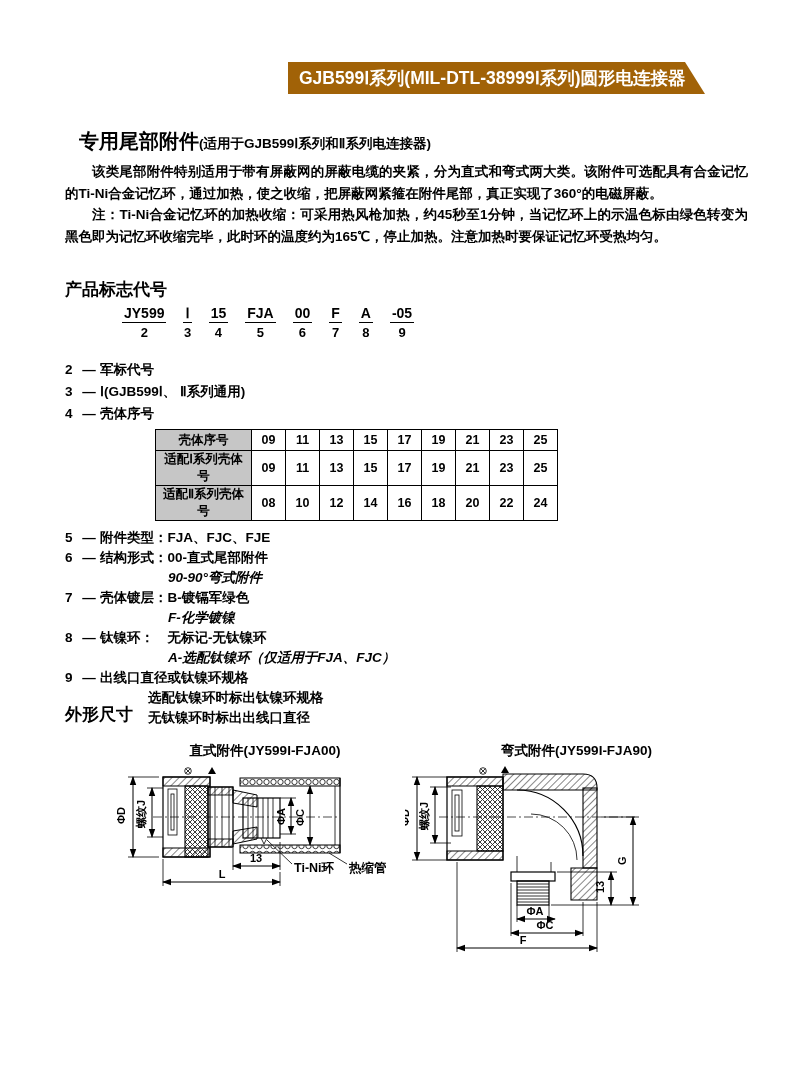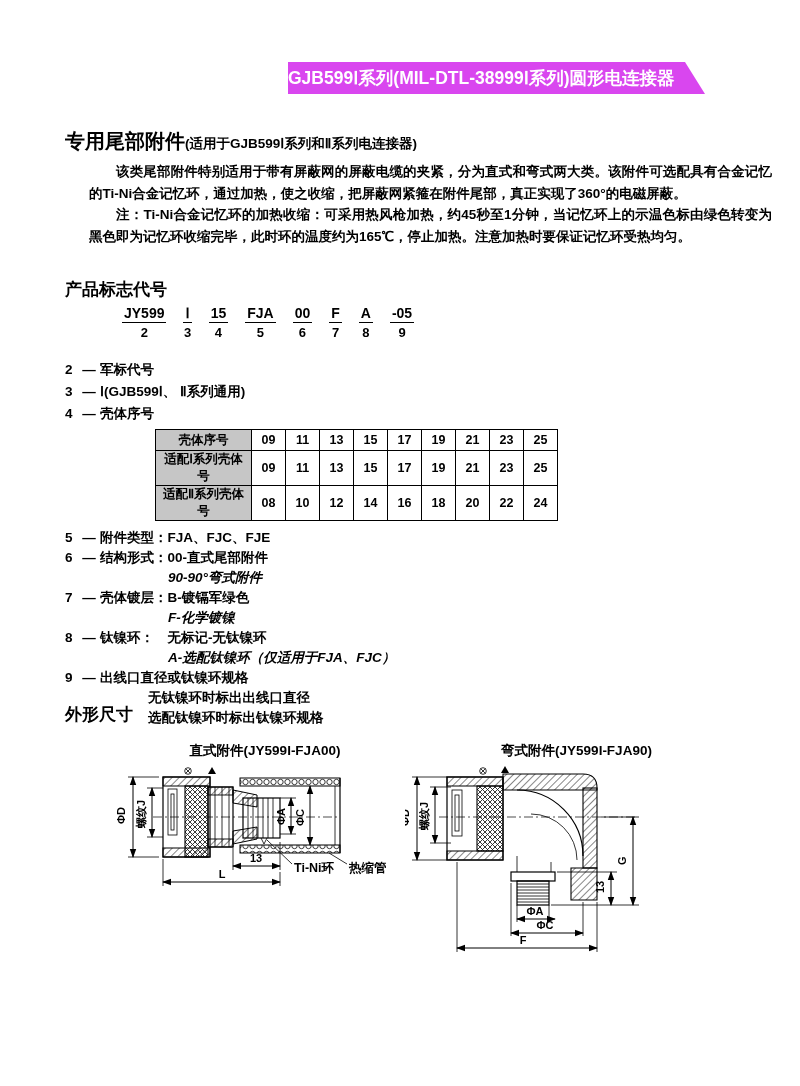--- a/index.html
+++ b/index.html
@@ -6,34 +6,33 @@
   body { background:#e8e8e8; }
   .page {
     position:relative; width:800px; height:1086px; margin:0 auto;
     background:#ffffff; color:#000;
     font-family:"Liberation Sans", sans-serif;
     overflow:hidden;
   }
   
   .banner {
     position:absolute; left:288px; top:62px; width:417px; height:32px;
-    background:#d946ef; color:#fff;
+    background:#a16207; color:#fff;
     clip-path:polygon(0 0, 397px 0, 417px 32px, 0 32px);
     font-size:17.5px; font-weight:bold; line-height:32px;
-    letter-spacing:0; white-space:nowrap;
-  }
-  
-  .sec1-title { position:absolute; left:65px; top:128px; white-space:nowrap; }
+    padding-left:11px; letter-spacing:0; white-space:nowrap;
+  }
+  
+  .sec1-title { position:absolute; left:79px; top:128px; white-space:nowrap; }
   .sec1-title .big { font-size:20px; font-weight:bold; }
   .sec1-title .small { font-size:13.5px; font-weight:bold; }
   .sec1-paras {
     position:absolute; left:65px; top:161px; width:683px;
     font-size:13.5px; font-weight:600; line-height:21.5px;
     text-align:justify;
-    margin-left:24px;
   }
   .sec1-paras p { text-indent:2em; }
   
   .code-title, .dims-title { position:absolute; left:65px; font-size:17px; font-weight:bold; }
   .code-title { top:278px; }
   .code-row { position:absolute; left:122px; top:306px; display:flex; gap:17px; }
   .code-part { display:flex; flex-direction:column; align-items:center; }
   .code-val {
     font-size:14px; font-weight:bold; border-bottom:1.5px solid #000;
     padding:0 2px 1px 2px; line-height:15px;text-align:center;
@@ -175,22 +174,22 @@
       </table>
 
     <div class="lg-line"><span class="lg-num">5</span><span class="lg-dash">—</span><span>附件类型：FJA、FJC、FJE</span></div>
     <div class="lg-line"><span class="lg-num">6</span><span class="lg-dash">—</span><span>结构形式：00-直式尾部附件</span></div>
     <div class="lg-line lg-cont-a">90-90°弯式附件</div>
     <div class="lg-line"><span class="lg-num">7</span><span class="lg-dash">—</span><span>壳体镀层：B-镀镉军绿色</span></div>
     <div class="lg-line lg-cont-a">F-化学镀镍</div>
     <div class="lg-line"><span class="lg-num">8</span><span class="lg-dash">—</span><span>钛镍环：　无标记-无钛镍环</span></div>
     <div class="lg-line lg-cont-a">A-选配钛镍环（仅适用于FJA、FJC）</div>
     <div class="lg-line"><span class="lg-num">9</span><span class="lg-dash">—</span><span>出线口直径或钛镍环规格</span></div>
+    <div class="lg-line lg-cont-b">选配钛镍环时标出钛镍环规格</div>
     <div class="lg-line lg-cont-b">无钛镍环时标出出线口直径</div>
-    <div class="lg-line lg-cont-b">选配钛镍环时标出钛镍环规格</div>
   </div>
 
   <div class="dims-title">外形尺寸</div>
 
   <svg width="0" height="0" style="position:absolute">
     <defs>
       <pattern id="hatch" width="5" height="5" patternUnits="userSpaceOnUse" patternTransform="rotate(45)">
         <line x1="0" y1="0" x2="0" y2="5" stroke="#222" stroke-width="1.1"></line>
       </pattern>
       <pattern id="knurl" width="5" height="5" patternUnits="userSpaceOnUse">

